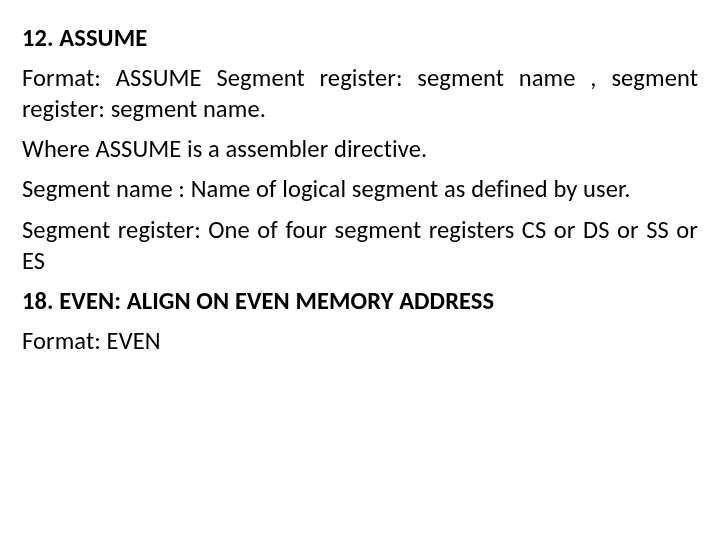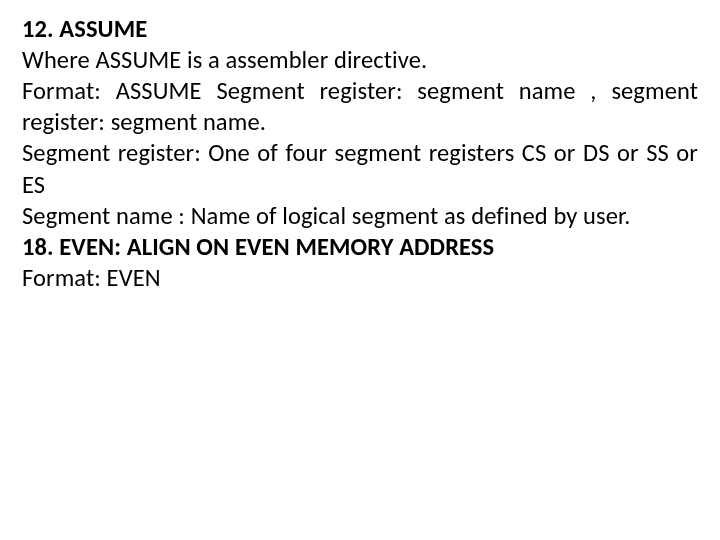--- a/index.html
+++ b/index.html
@@ -13,29 +13,30 @@
     line-height: 1.27;
     color: #000;
   }
   .page {
     padding: 14px 22px 0 22px;
     text-align: justify;
     text-justify: inter-word;
   }
   .tight {
     letter-spacing: 0.1px;
+    margin-top: 9px;
   }
   .bold {
     font-weight: 700;
   }
 </style>
 </head>
 <body>
 
 <div class="page">
   <div class="bold tight">12. ASSUME</div>
+  <div class="tight">Format: ASSUME Segment register: segment name , segment register: segment name.</div>
   <div class="tight">Where ASSUME is a assembler directive.</div>
-  <div class="tight">Format: ASSUME Segment register: segment name , segment register: segment name.</div>
+  <div class="tight">Segment name : Name of logical segment as defined by user.</div>
   <div class="tight">Segment register: One of four segment registers CS or DS or SS or ES</div>
-  <div class="tight">Segment name : Name of logical segment as defined by user.</div>
   <div class="bold tight">18. EVEN: ALIGN ON EVEN MEMORY ADDRESS</div>
   <div class="tight">Format: EVEN</div>
 </div>
 
 </body></html>

